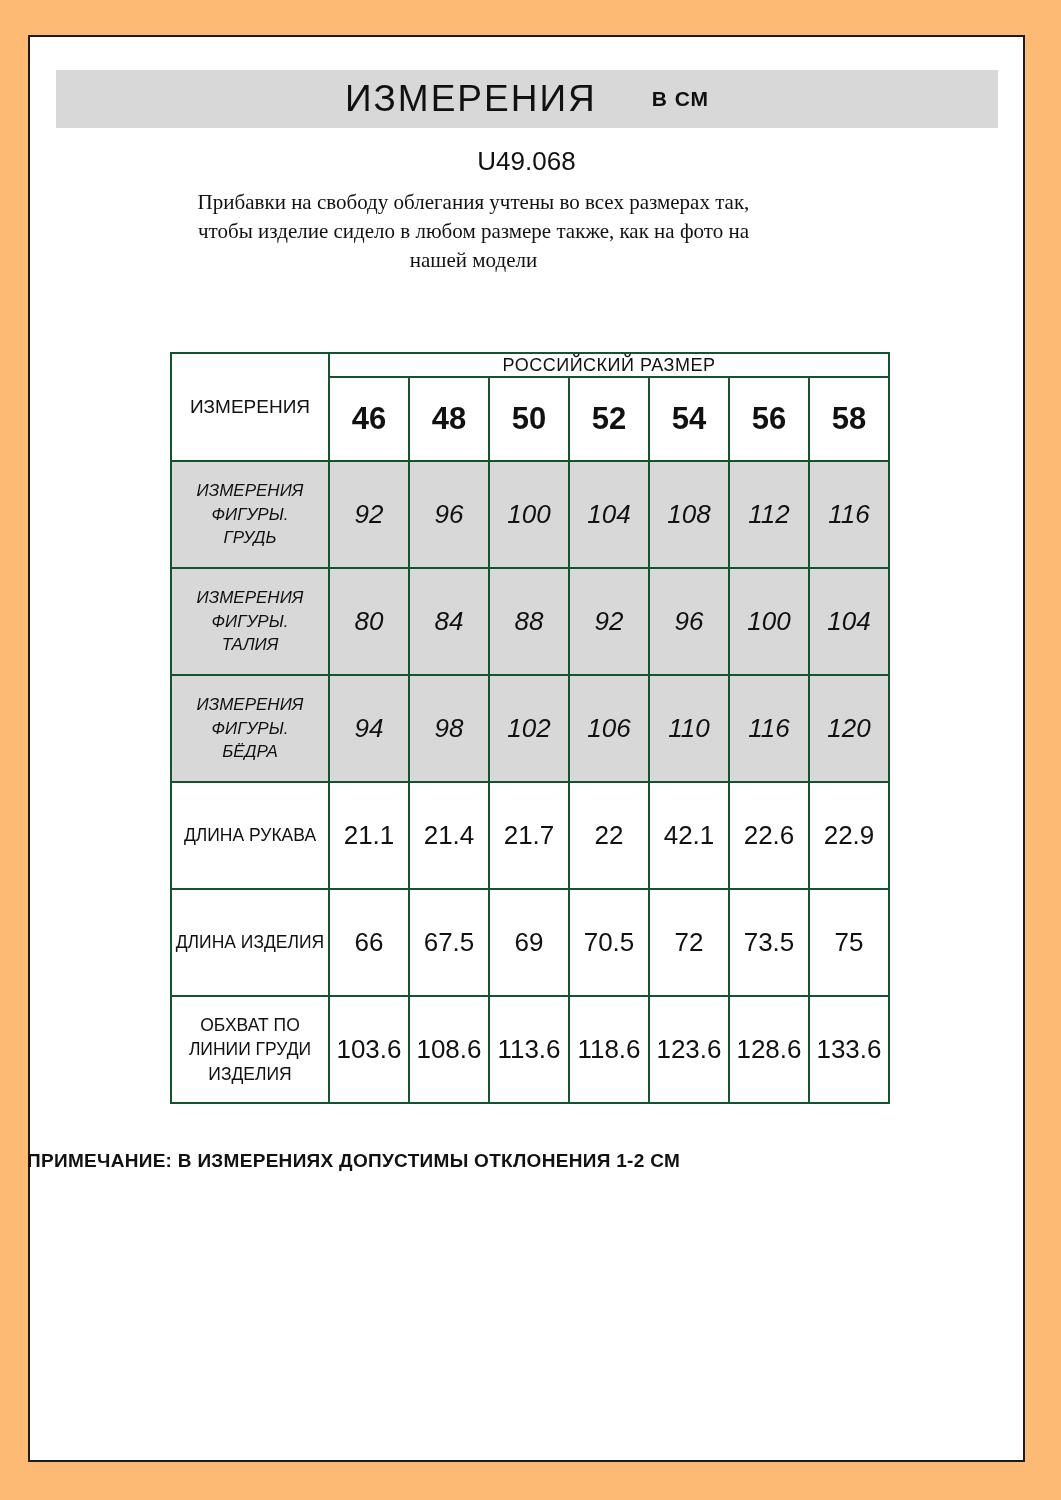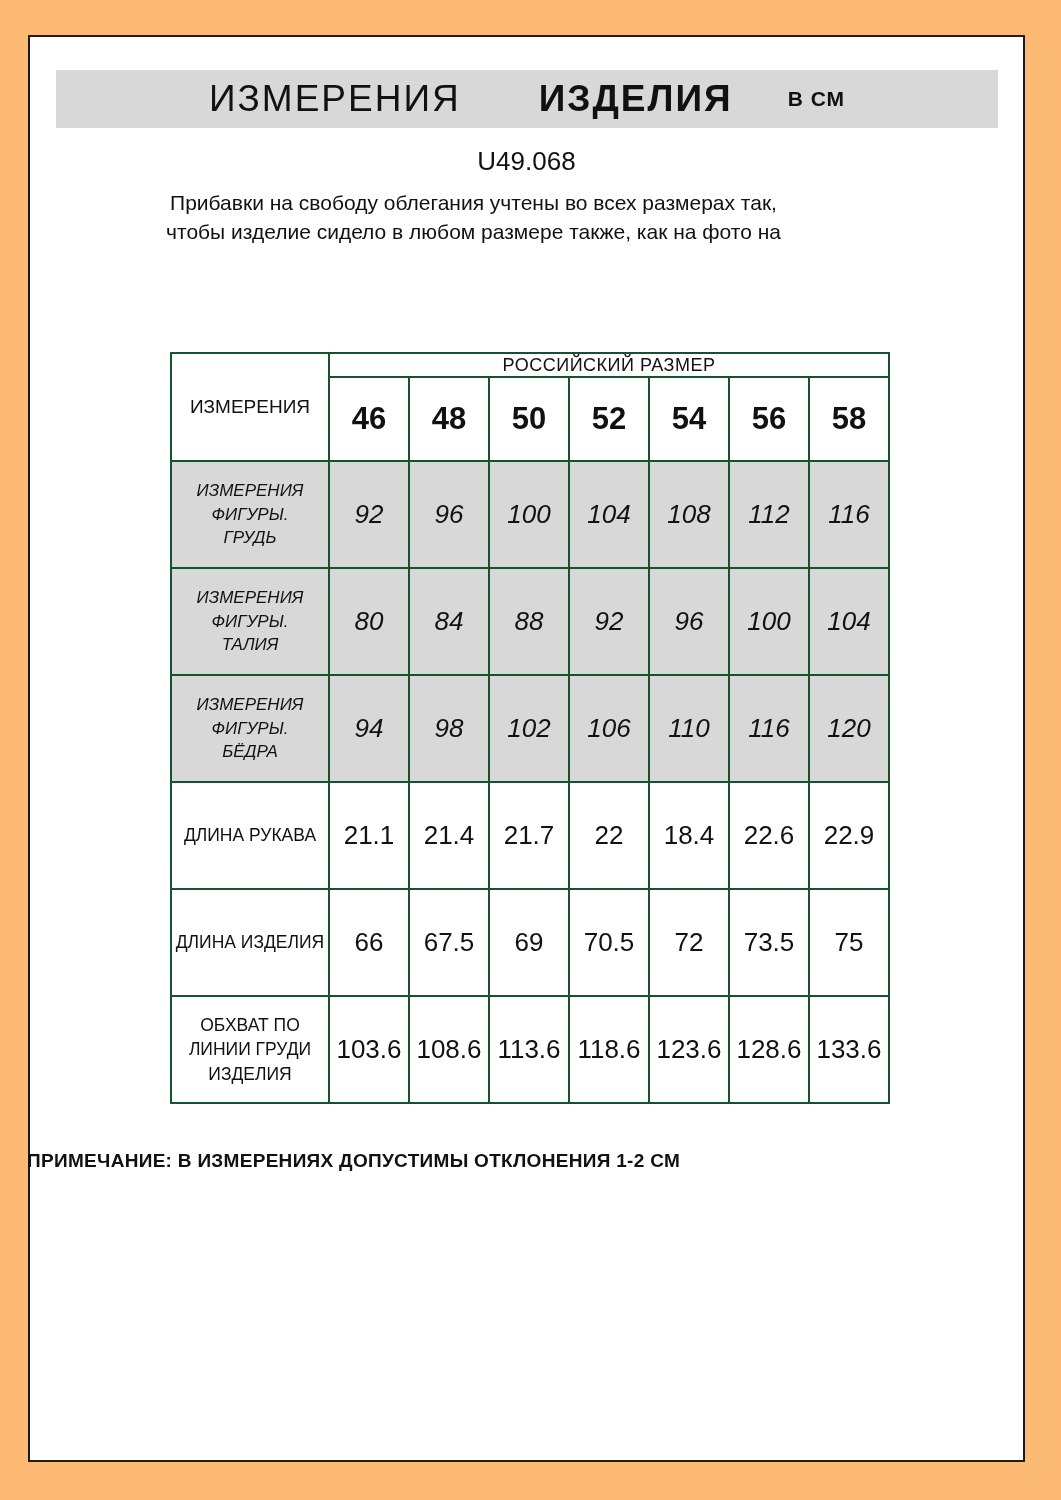--- a/index.html
+++ b/index.html
@@ -65,20 +65,21 @@
   }
   .description {
     position: absolute;
     left: 28px;
     top: 188px;
     width: 891px;
     text-align: center;
     font-size: 21px;
     line-height: 29px;
     font-weight: 400;
+    font-family: Liberation Serif, serif;
   }
   table.size-table {
     position: absolute;
     left: 170px;
     top: 352px;
     border-collapse: collapse;
     table-layout: fixed;
   }
   table.size-table td, table.size-table th {
     border: 2px solid #14532d;
@@ -128,29 +129,29 @@
 </style>
 </head>
 <body>
 
 <div class="stage">
 
   <div class="page-frame"></div>
 
   <div class="title-bar">
     <span class="title-word-1">ИЗМЕРЕНИЯ</span>
-    <span class="title-word-2">ИЗДЕЛИЯ</span>
     <span class="title-unit">В СМ</span>
   </div>
 
   <div class="article-code">U49.068</div>
 
   <div class="description">
     <div>Прибавки на свободу облегания учтены во всех размерах так,</div>
     <div>чтобы изделие сидело в любом размере также, как на фото на</div>
+    <div>нашей модели</div>
   </div>
 
   <table class="size-table">
     <colgroup>
       <col class="label-col">
       <col class="size-col">
         <col class="size-col">
         <col class="size-col">
         <col class="size-col">
       <col class="size-col">
@@ -204,21 +205,21 @@
         <td class="value-cell">116</td>
         <td class="value-cell">120</td>
       </tr>
 
       <tr class="data-row">
         <td class="row-label">ДЛИНА РУКАВА</td>
         <td class="value-cell">21.1</td>
         <td class="value-cell">21.4</td>
         <td class="value-cell">21.7</td>
         <td class="value-cell">22</td>
-        <td class="value-cell">18.4</td>
+        <td class="value-cell">42.1</td>
         <td class="value-cell">22.6</td>
         <td class="value-cell">22.9</td>
       </tr>
 
       <tr class="data-row">
         <td class="row-label">ДЛИНА ИЗДЕЛИЯ</td>
         <td class="value-cell">66</td>
         <td class="value-cell">67.5</td>
         <td class="value-cell">69</td>
         <td class="value-cell">70.5</td>

